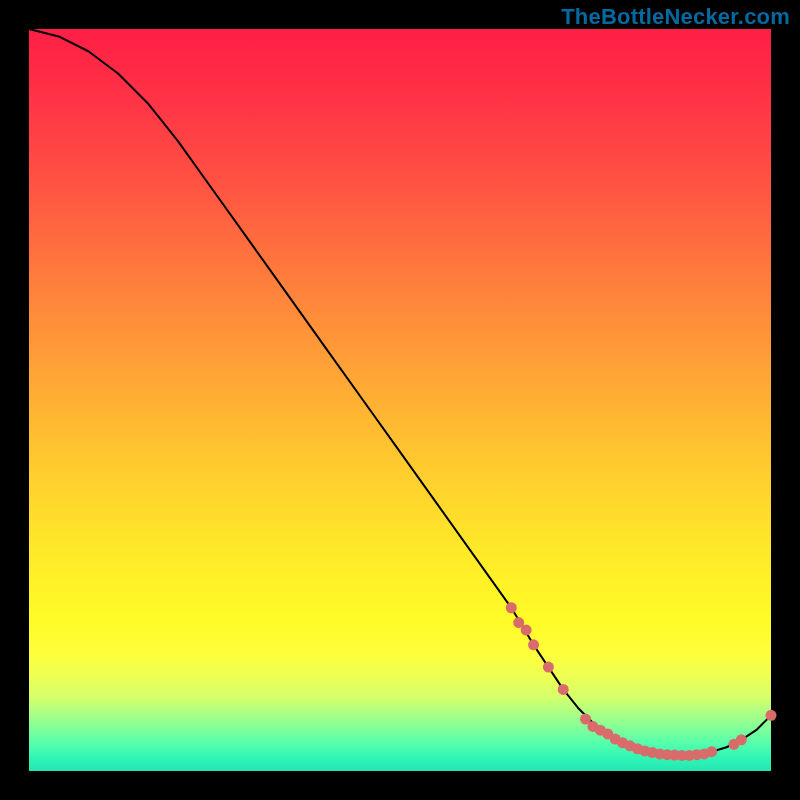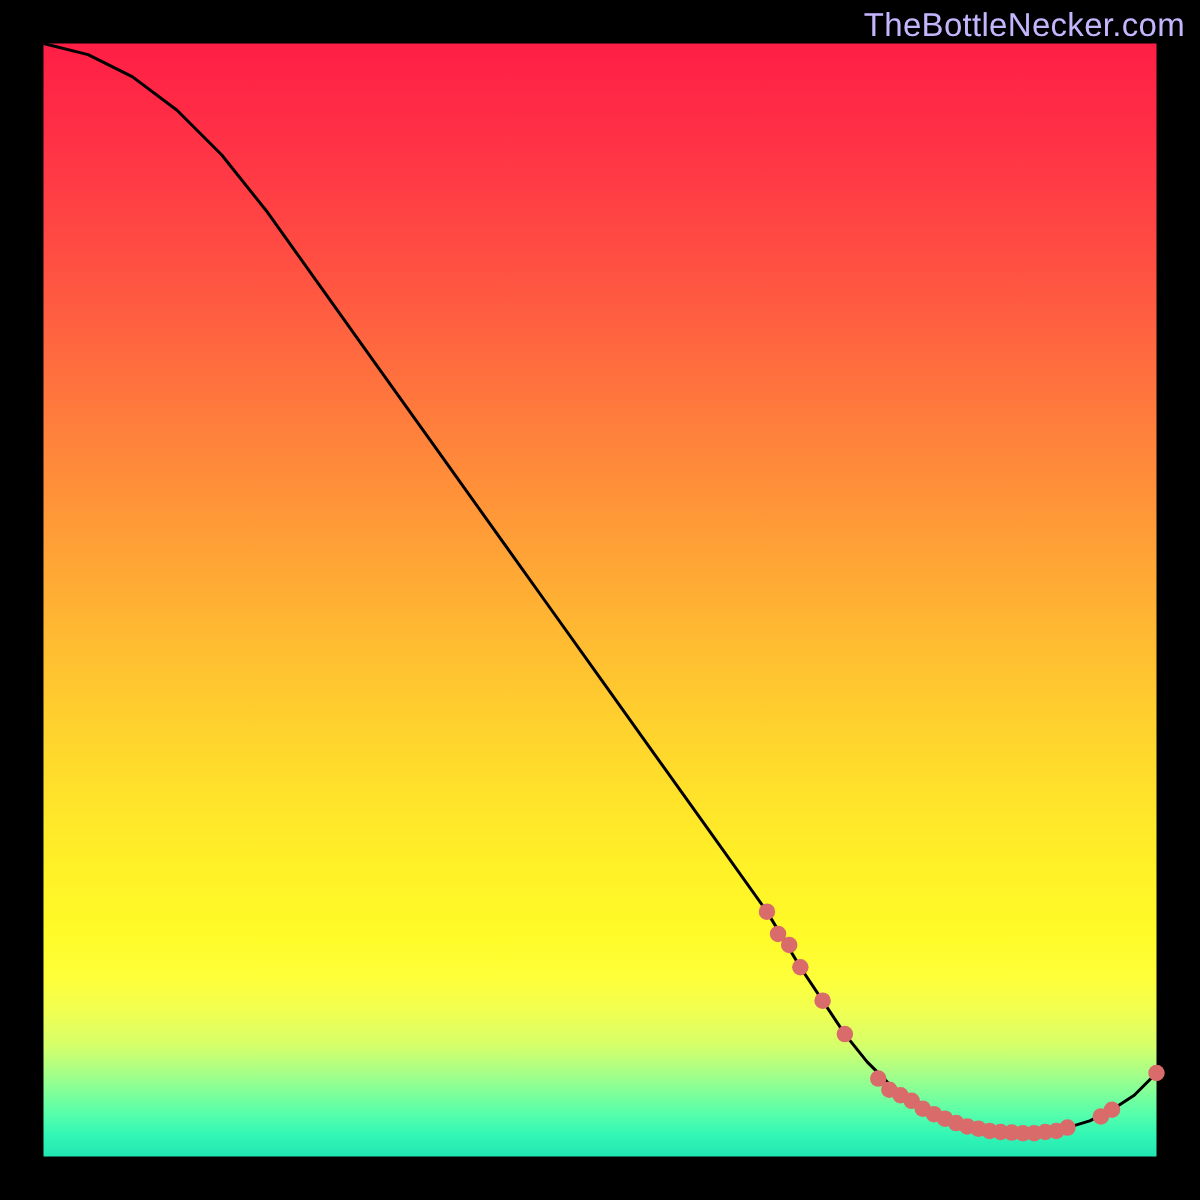--- a/index.html
+++ b/index.html
@@ -14,23 +14,23 @@
   .frame {
     position: relative;
     width: 800px;
     height: 800px;
     background: #000;
   }
   .attribution {
     position: absolute;
     top: 4px;
     right: 10px;
-    color: #c4b5fd;
+    color: #0369a1;
     font-size: 22px;
-    font-weight: 400;
+    font-weight: 700;
     letter-spacing: 0.2px;
     user-select: none;
   }
   .plot {
     position: absolute;
     left: 29px;
     top: 29px;
     width: 742px;
     height: 742px;
     

